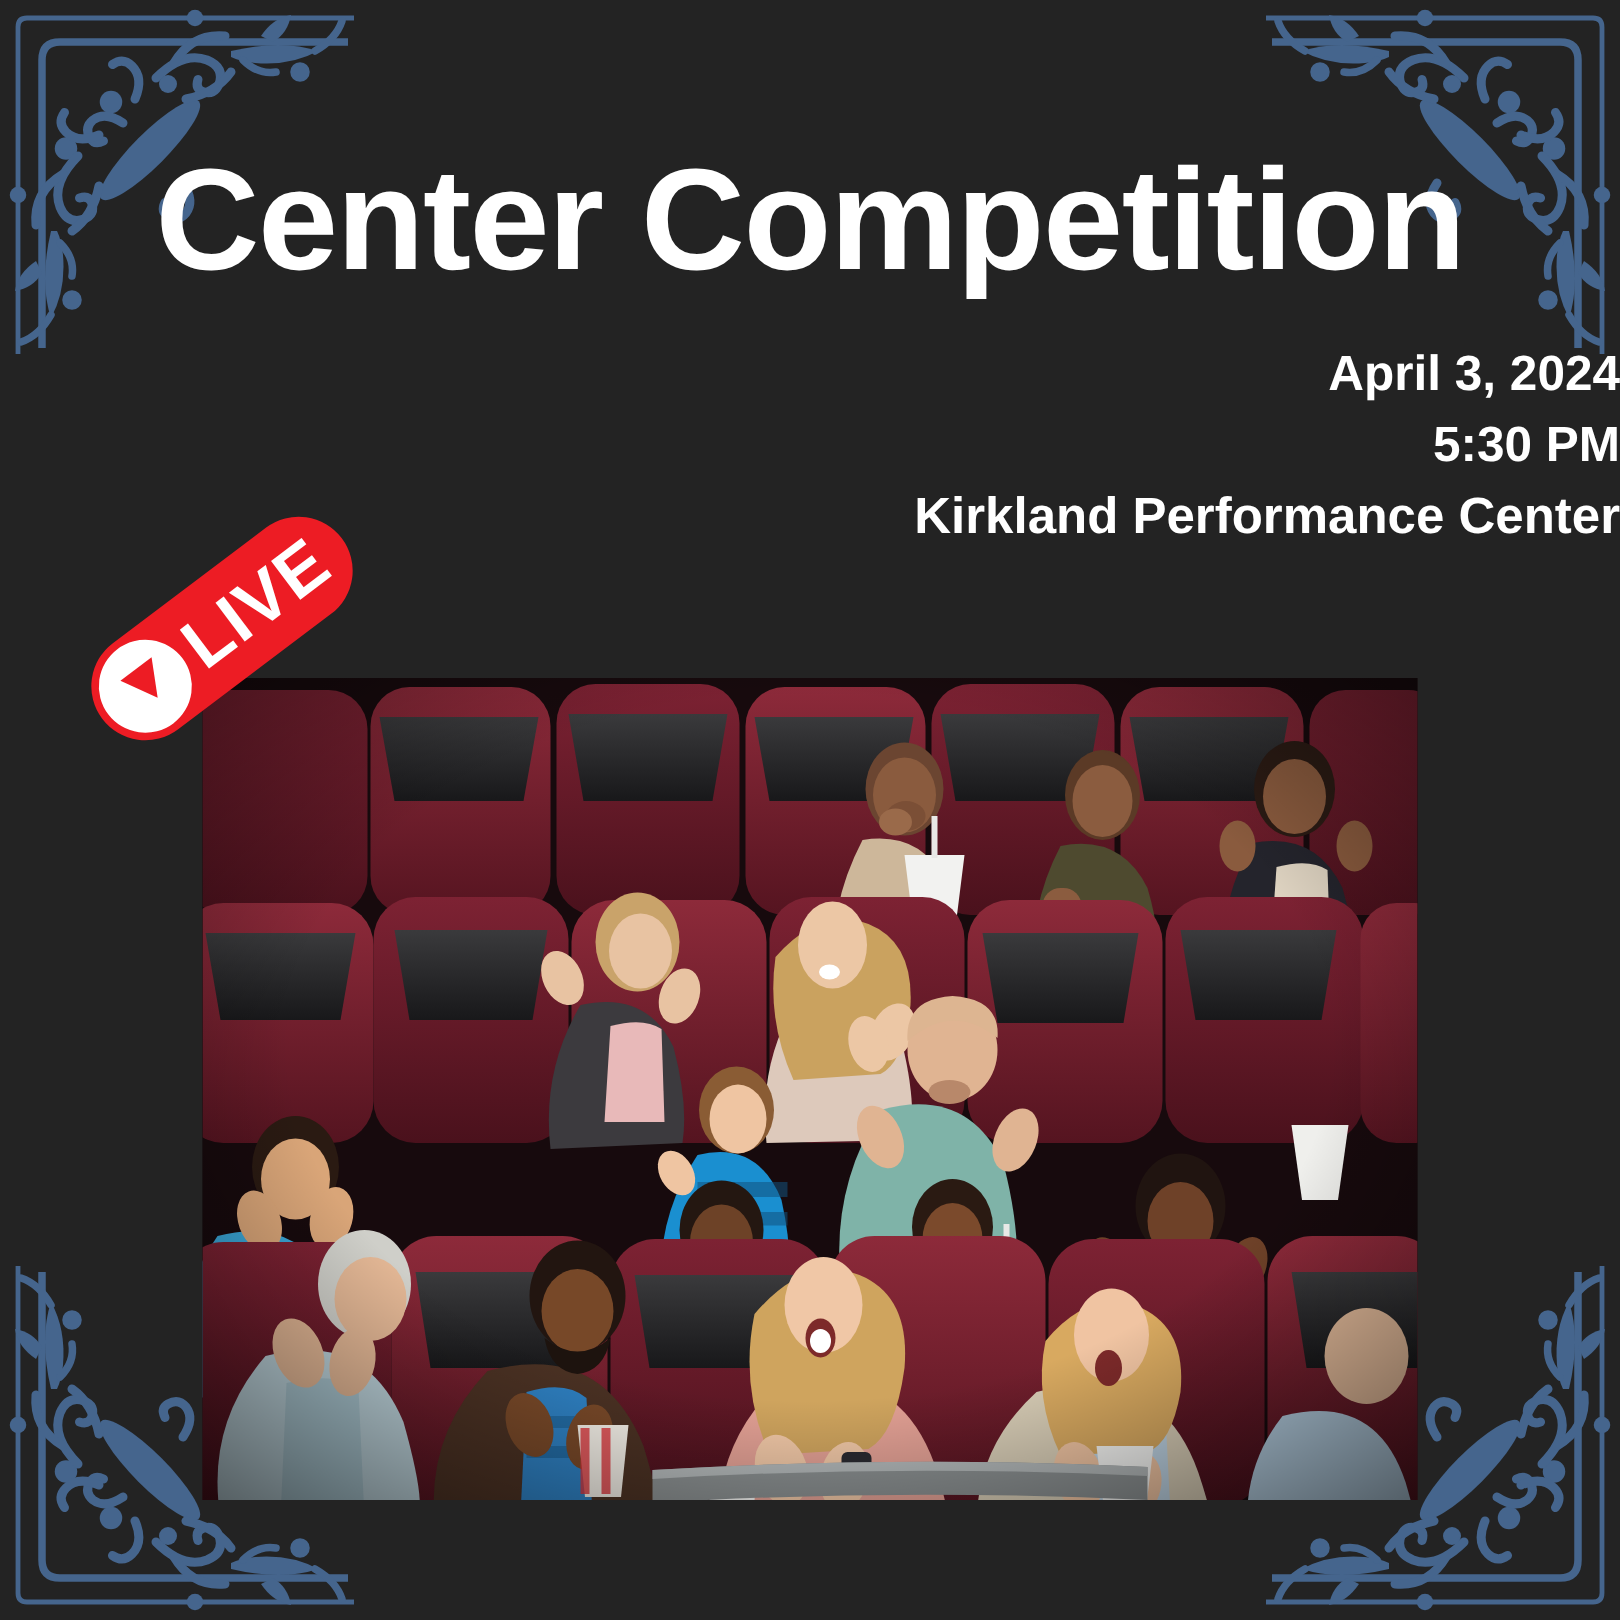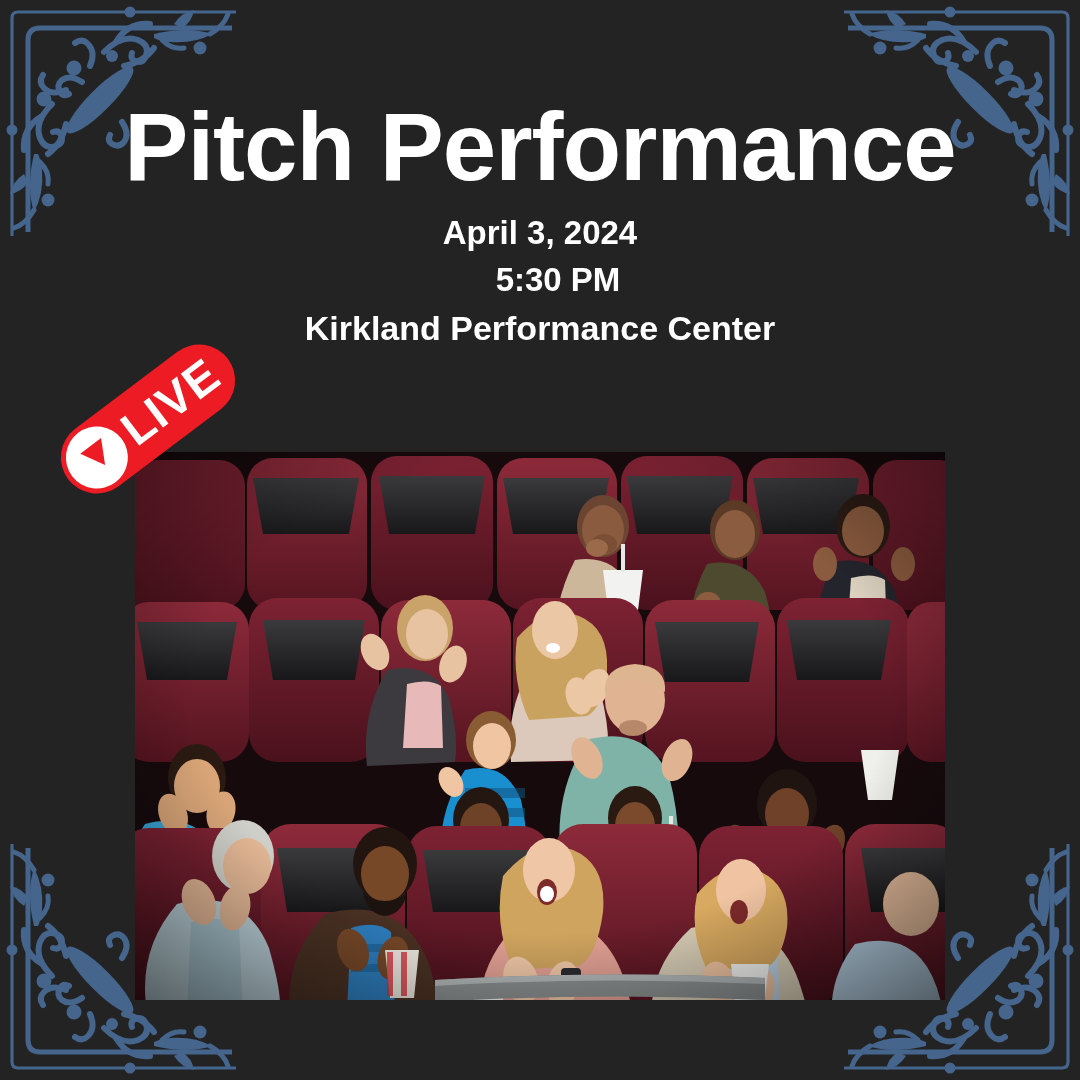--- a/index.html
+++ b/index.html
@@ -39,22 +39,22 @@
     font-size:96px;
     font-weight:bold;
     letter-spacing:-1px;
     line-height:1.06;
     margin:0;
     font-family:"Liberation Sans","DejaVu Sans",sans-serif;
   }
   .sub-block{
     position:absolute;
     left:0;right:0;
-    top:210px;
-    text-align:center;
+    top:226px;
+    text-align:right;
   }
   .sub-line{
     color:#ffffff;
     font-weight:bold;
     margin:0;
     line-height:1.42;
     font-family:"Liberation Sans","DejaVu Sans",sans-serif;
   }
   .sub-date{font-size:33px;}
   .sub-time{font-size:33px;padding-left:36px;}
@@ -317,21 +317,21 @@
         <path d="M20 170 Q8 178 6 190 Q18 188 24 178 Z"></path>
       </g>
       <g fill="none" stroke="#45658d" stroke-width="5" stroke-linecap="round">
         <path d="M30 206 Q22 220 10 224"></path>
         <path d="M36 158 Q46 168 44 180"></path>
       </g>
     </svg>
   </div>
 
   <div class="title-block">
-    <h1 class="main-title">Pitch Performance</h1>
+    <h1 class="main-title">Center Competition</h1>
   </div>
 
   <div class="sub-block">
     <p class="sub-line sub-date">April 3, 2024</p>
     <p class="sub-line sub-time">5:30 PM</p>
     <p class="sub-line sub-venue">Kirkland Performance Center</p>
   </div>
 
   <div class="photo">
     <svg viewBox="0 0 810 548" xmlns="http://www.w3.org/2000/svg" preserveAspectRatio="none">

